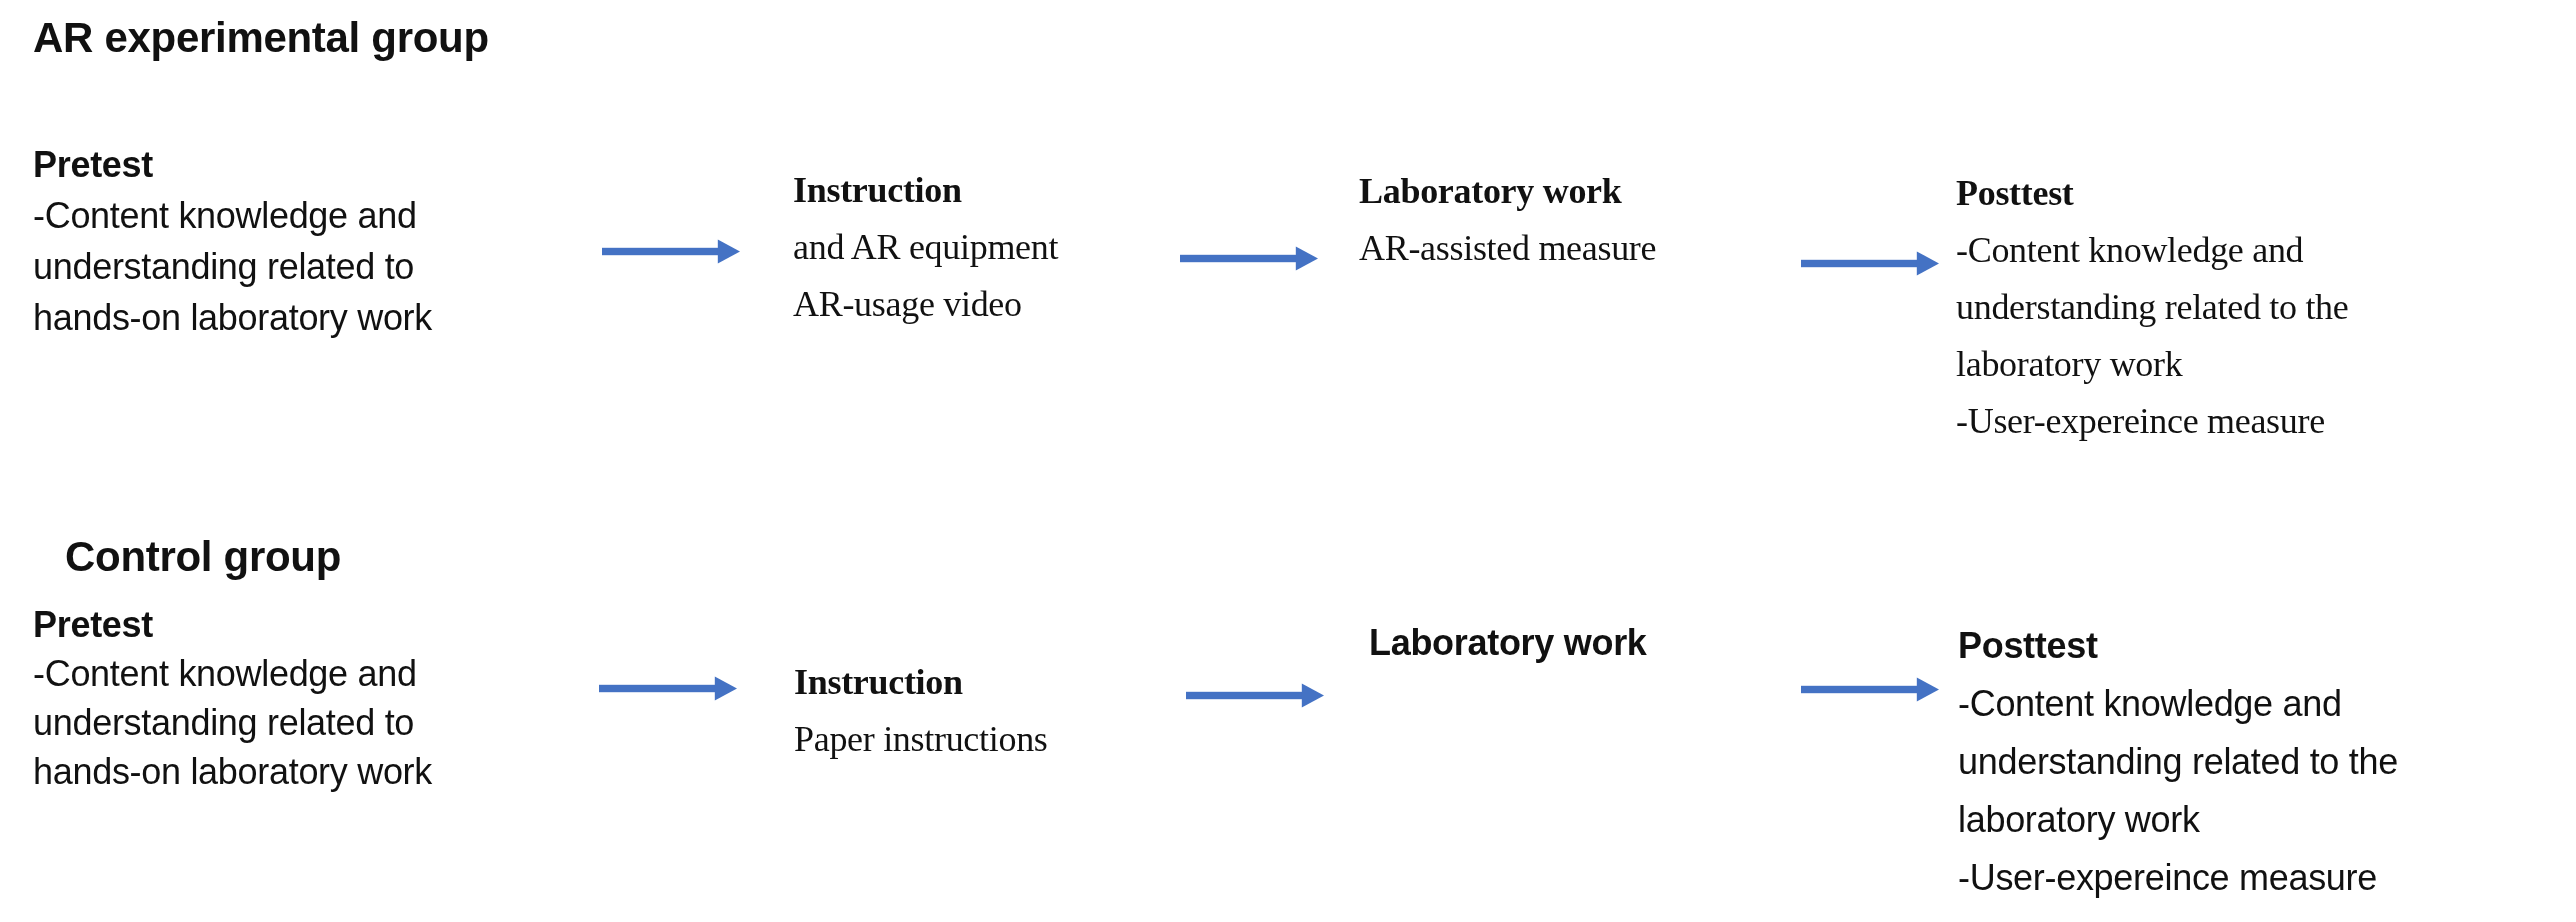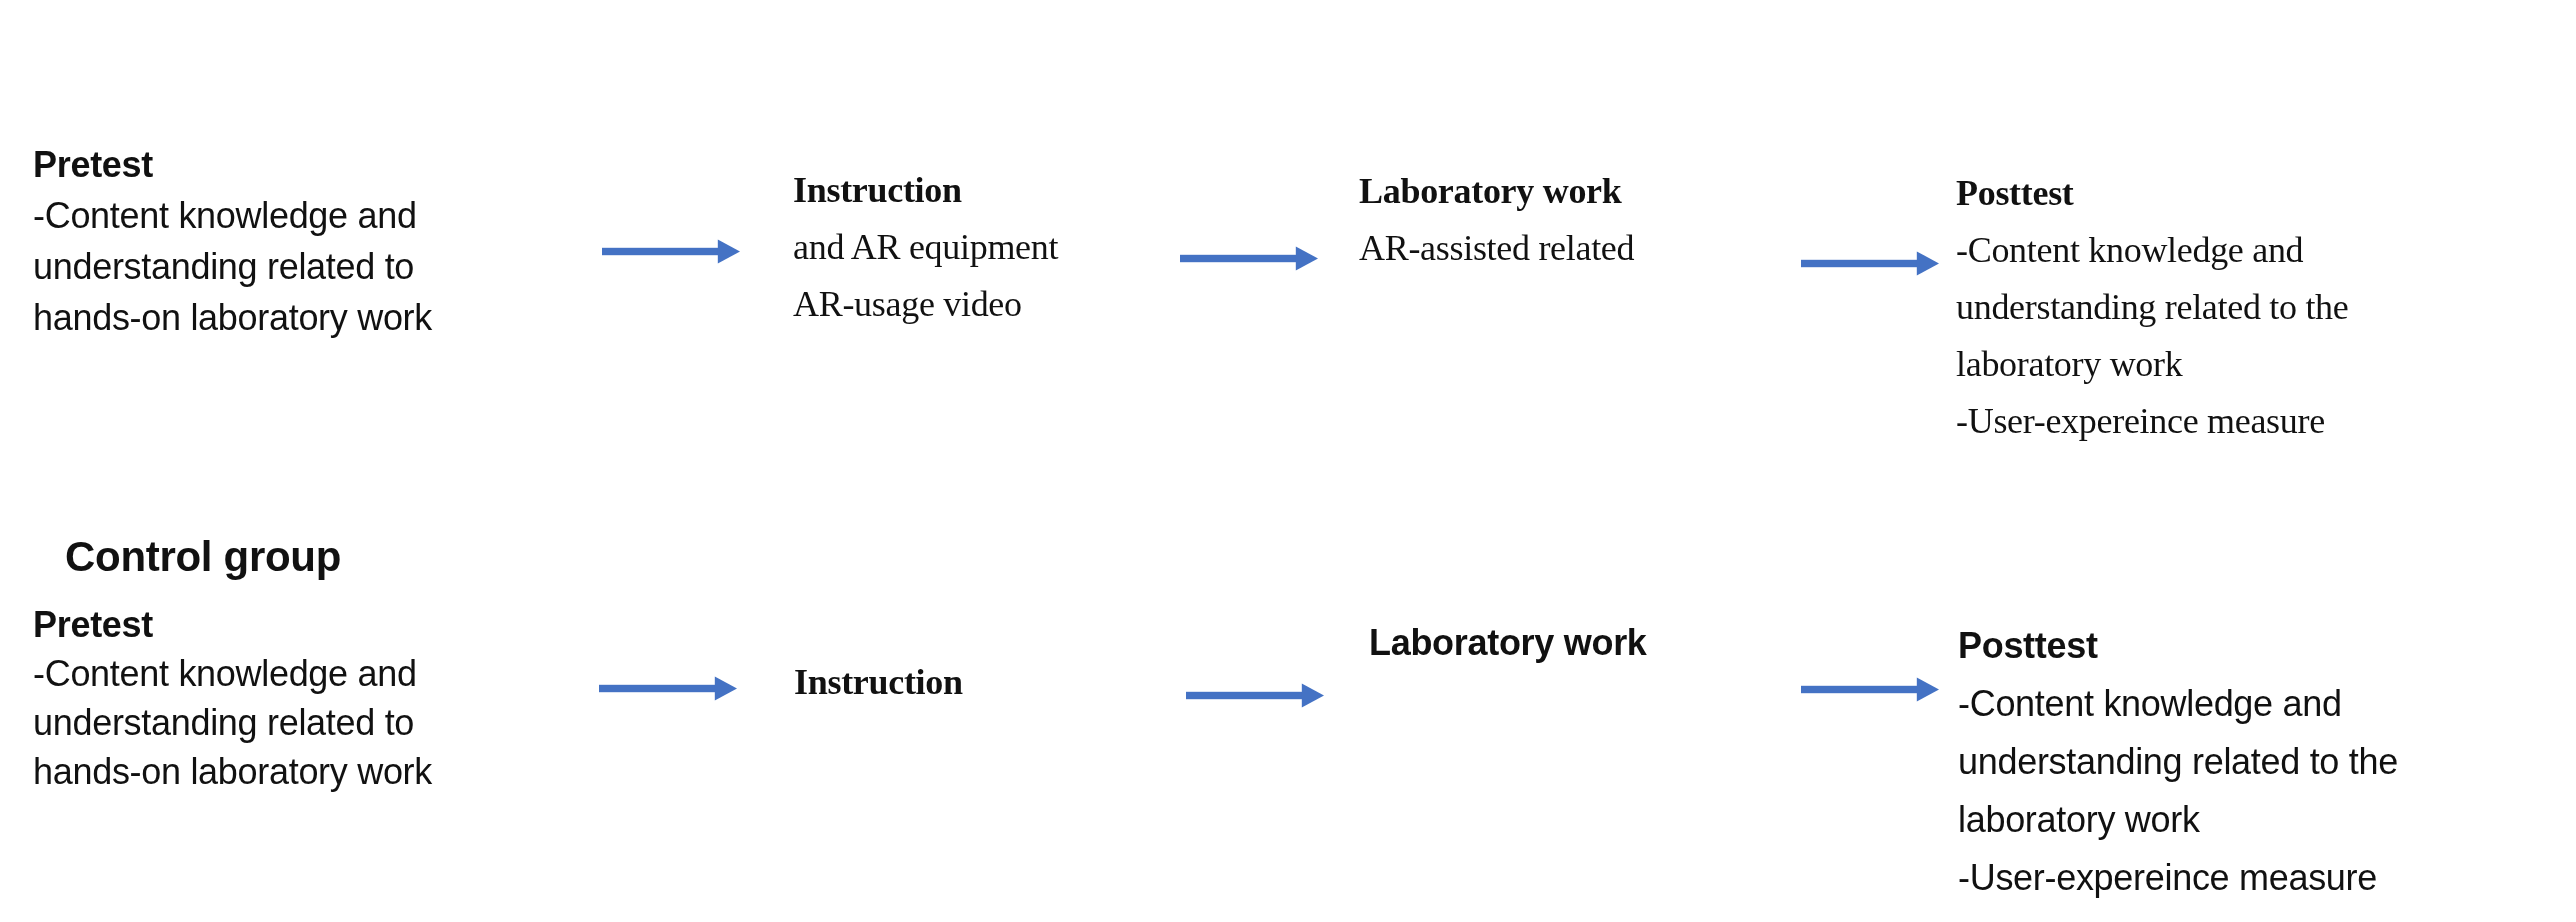--- a/index.html
+++ b/index.html
@@ -41,20 +41,21 @@
     position: absolute;
     color: var(--arrow-color, #4472C4);
     line-height: 0;
   }
 </style>
 </head>
 <body>
 
 <div class="canvas">
 
+  <div class="group-title" style="left:33px; top:13.5px;">AR experimental group</div>
 
   <div class="step lh76" style="left:33px; top:139px;">
     <div class="step-title">Pretest</div>
     <div class="step-line">-Content knowledge and</div>
     <div class="step-line">understanding related to</div>
     <div class="step-line">hands-on laboratory work</div>
   </div>
 
   <div class="arrow" style="left:602px; top:238px;">
     <svg width="138" height="27" viewBox="0 0 205 40" aria-hidden="true">
@@ -71,21 +72,21 @@
 
   <div class="arrow" style="left:1180px; top:245px;">
     <svg width="138" height="27" viewBox="0 0 205 40" aria-hidden="true">
       <rect x="0" y="14.5" width="176" height="11" fill="currentColor"></rect>
       <polygon points="172,2 205,20 172,38" fill="currentColor"></polygon>
     </svg>
   </div>
 
   <div class="step lh84" style="left:1359px; top:163px;">
     <div class="step-title">Laboratory work</div>
-    <div class="step-line">AR-assisted related</div>
+    <div class="step-line">AR-assisted measure</div>
   </div>
 
   <div class="arrow" style="left:1801px; top:250px;">
     <svg width="138" height="27" viewBox="0 0 205 40" aria-hidden="true">
       <rect x="0" y="14.5" width="176" height="11" fill="currentColor"></rect>
       <polygon points="172,2 205,20 172,38" fill="currentColor"></polygon>
     </svg>
   </div>
 
   <div class="step lh84" style="left:1956px; top:165px;">
@@ -107,20 +108,21 @@
 
   <div class="arrow" style="left:599px; top:675px;">
     <svg width="138" height="27" viewBox="0 0 205 40" aria-hidden="true">
       <rect x="0" y="14.5" width="176" height="11" fill="currentColor"></rect>
       <polygon points="172,2 205,20 172,38" fill="currentColor"></polygon>
     </svg>
   </div>
 
   <div class="step lh84" style="left:794px; top:654px;">
     <div class="step-title">Instruction</div>
+    <div class="step-line">Paper instructions</div>
   </div>
 
   <div class="arrow" style="left:1186px; top:682px;">
     <svg width="138" height="27" viewBox="0 0 205 40" aria-hidden="true">
       <rect x="0" y="14.5" width="176" height="11" fill="currentColor"></rect>
       <polygon points="172,2 205,20 172,38" fill="currentColor"></polygon>
     </svg>
   </div>
 
   <div class="step lh82" style="left:1369px; top:615px;">

